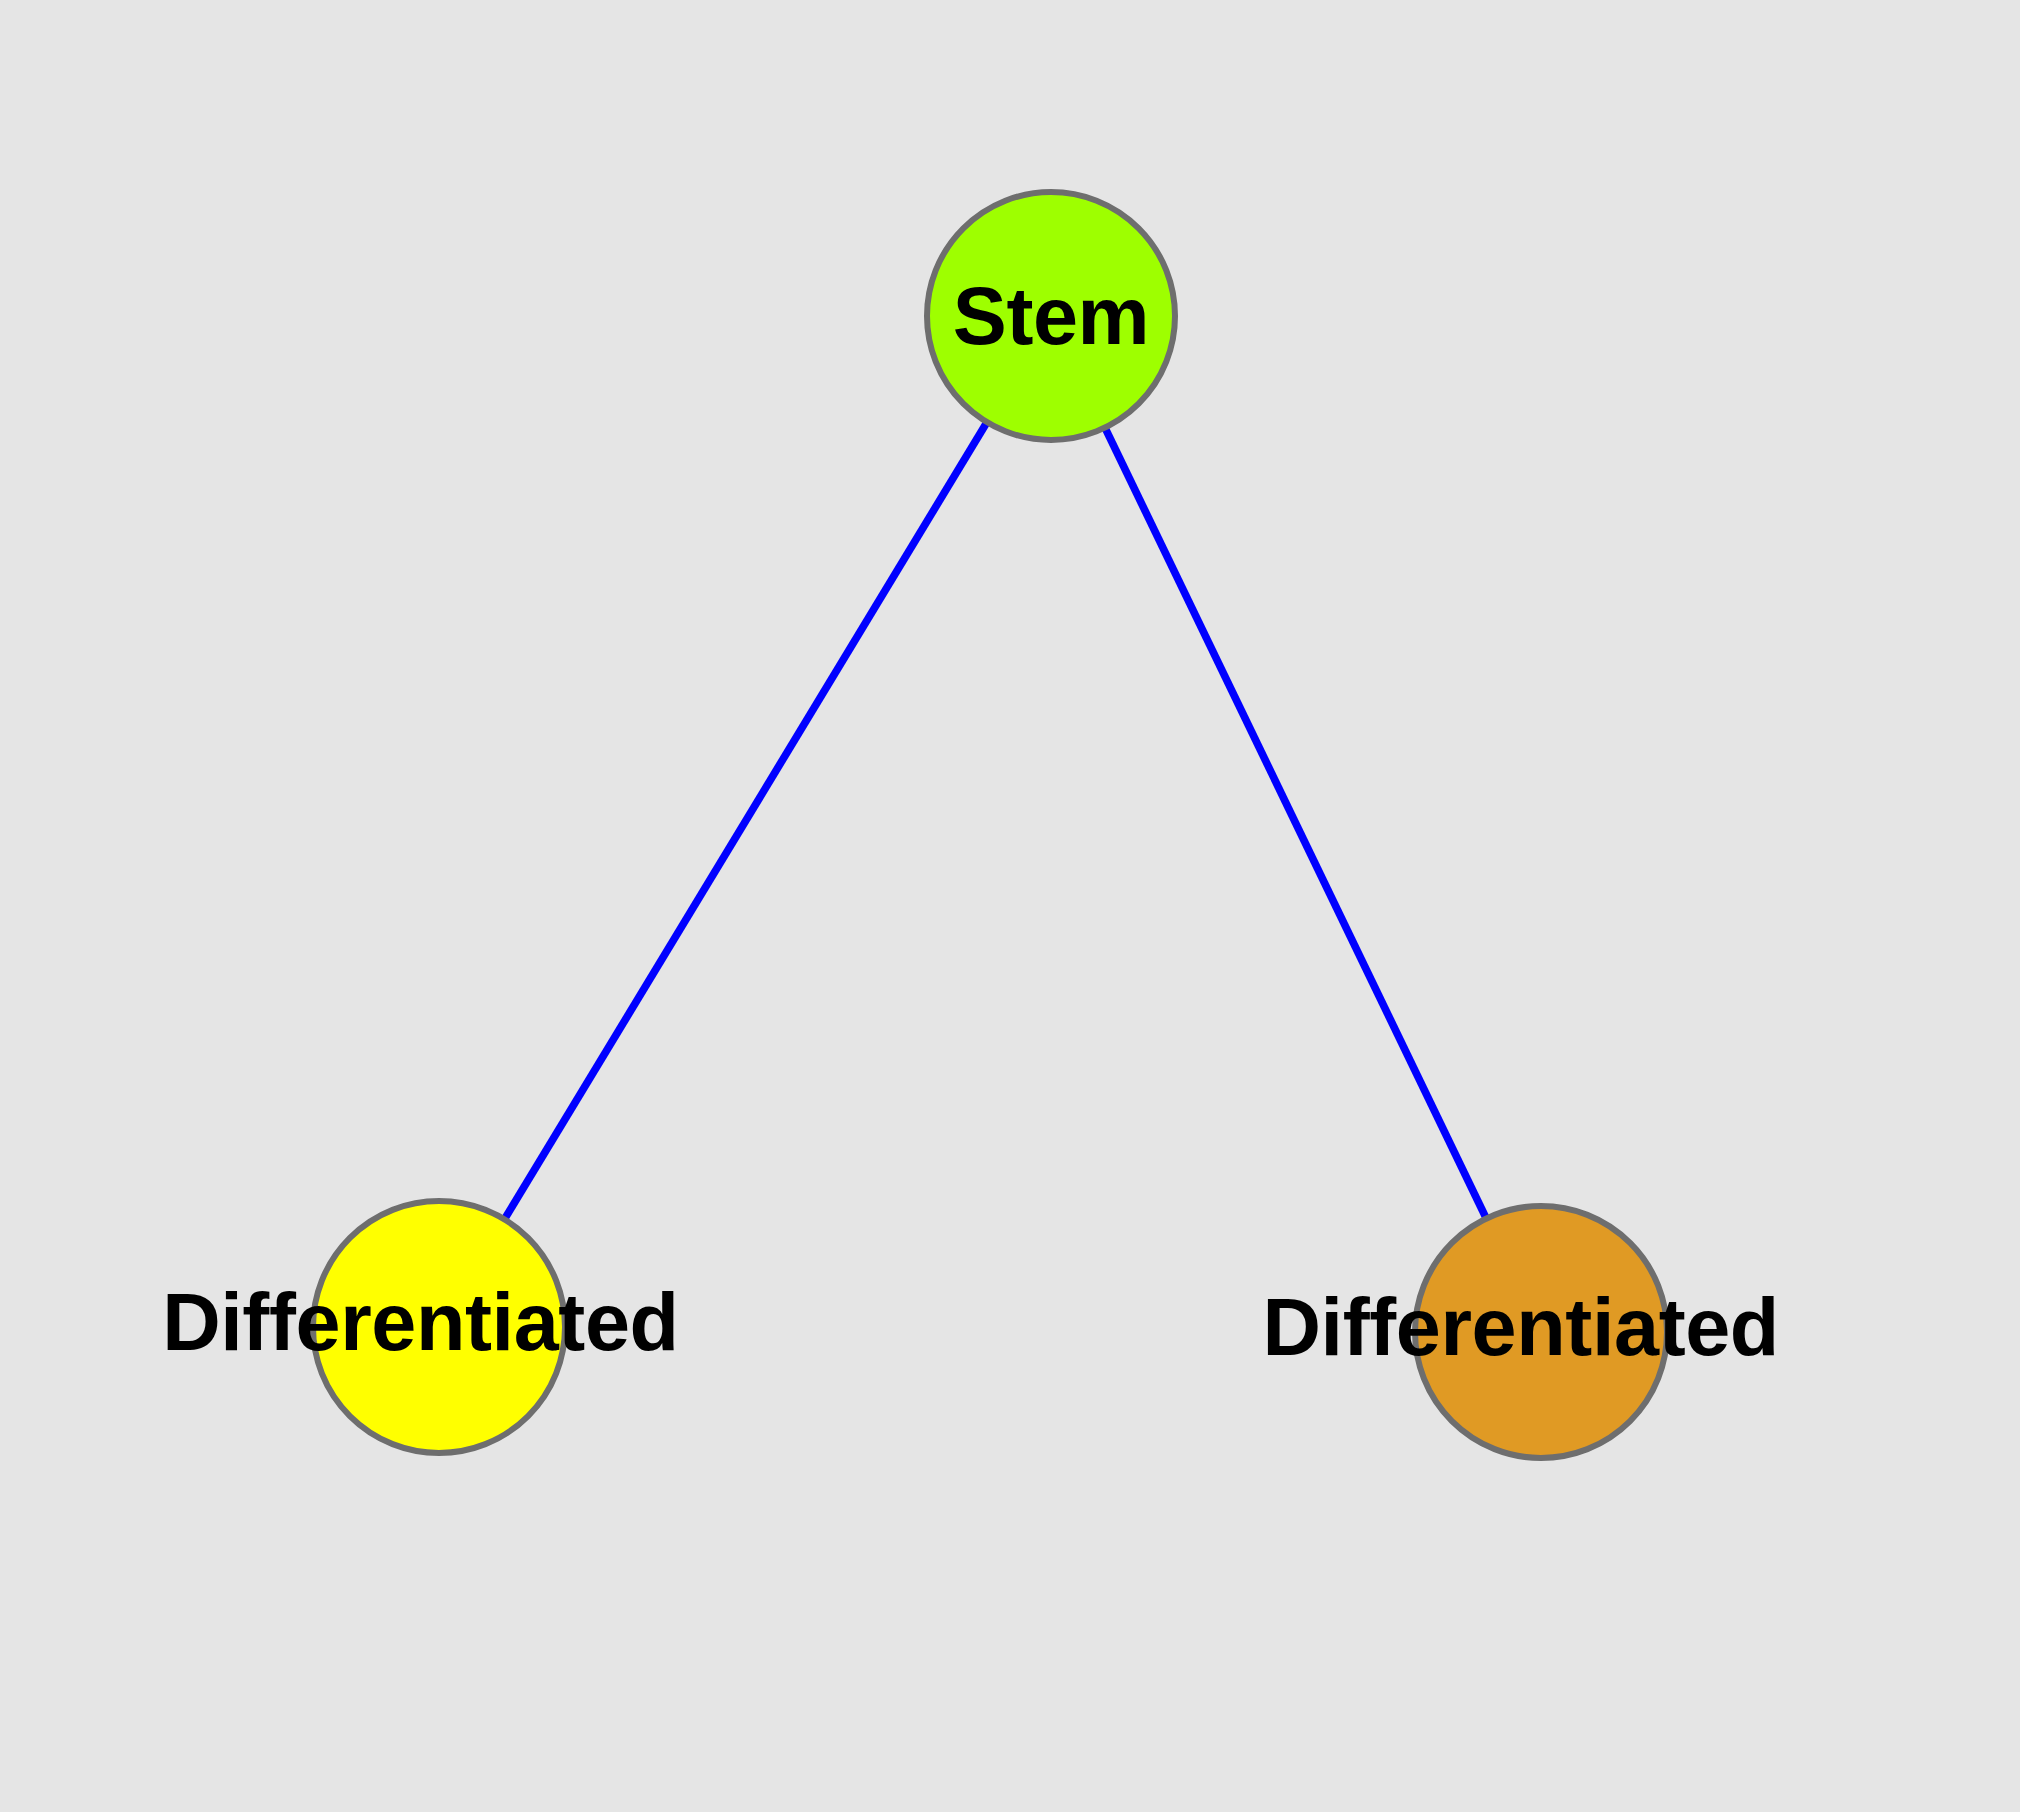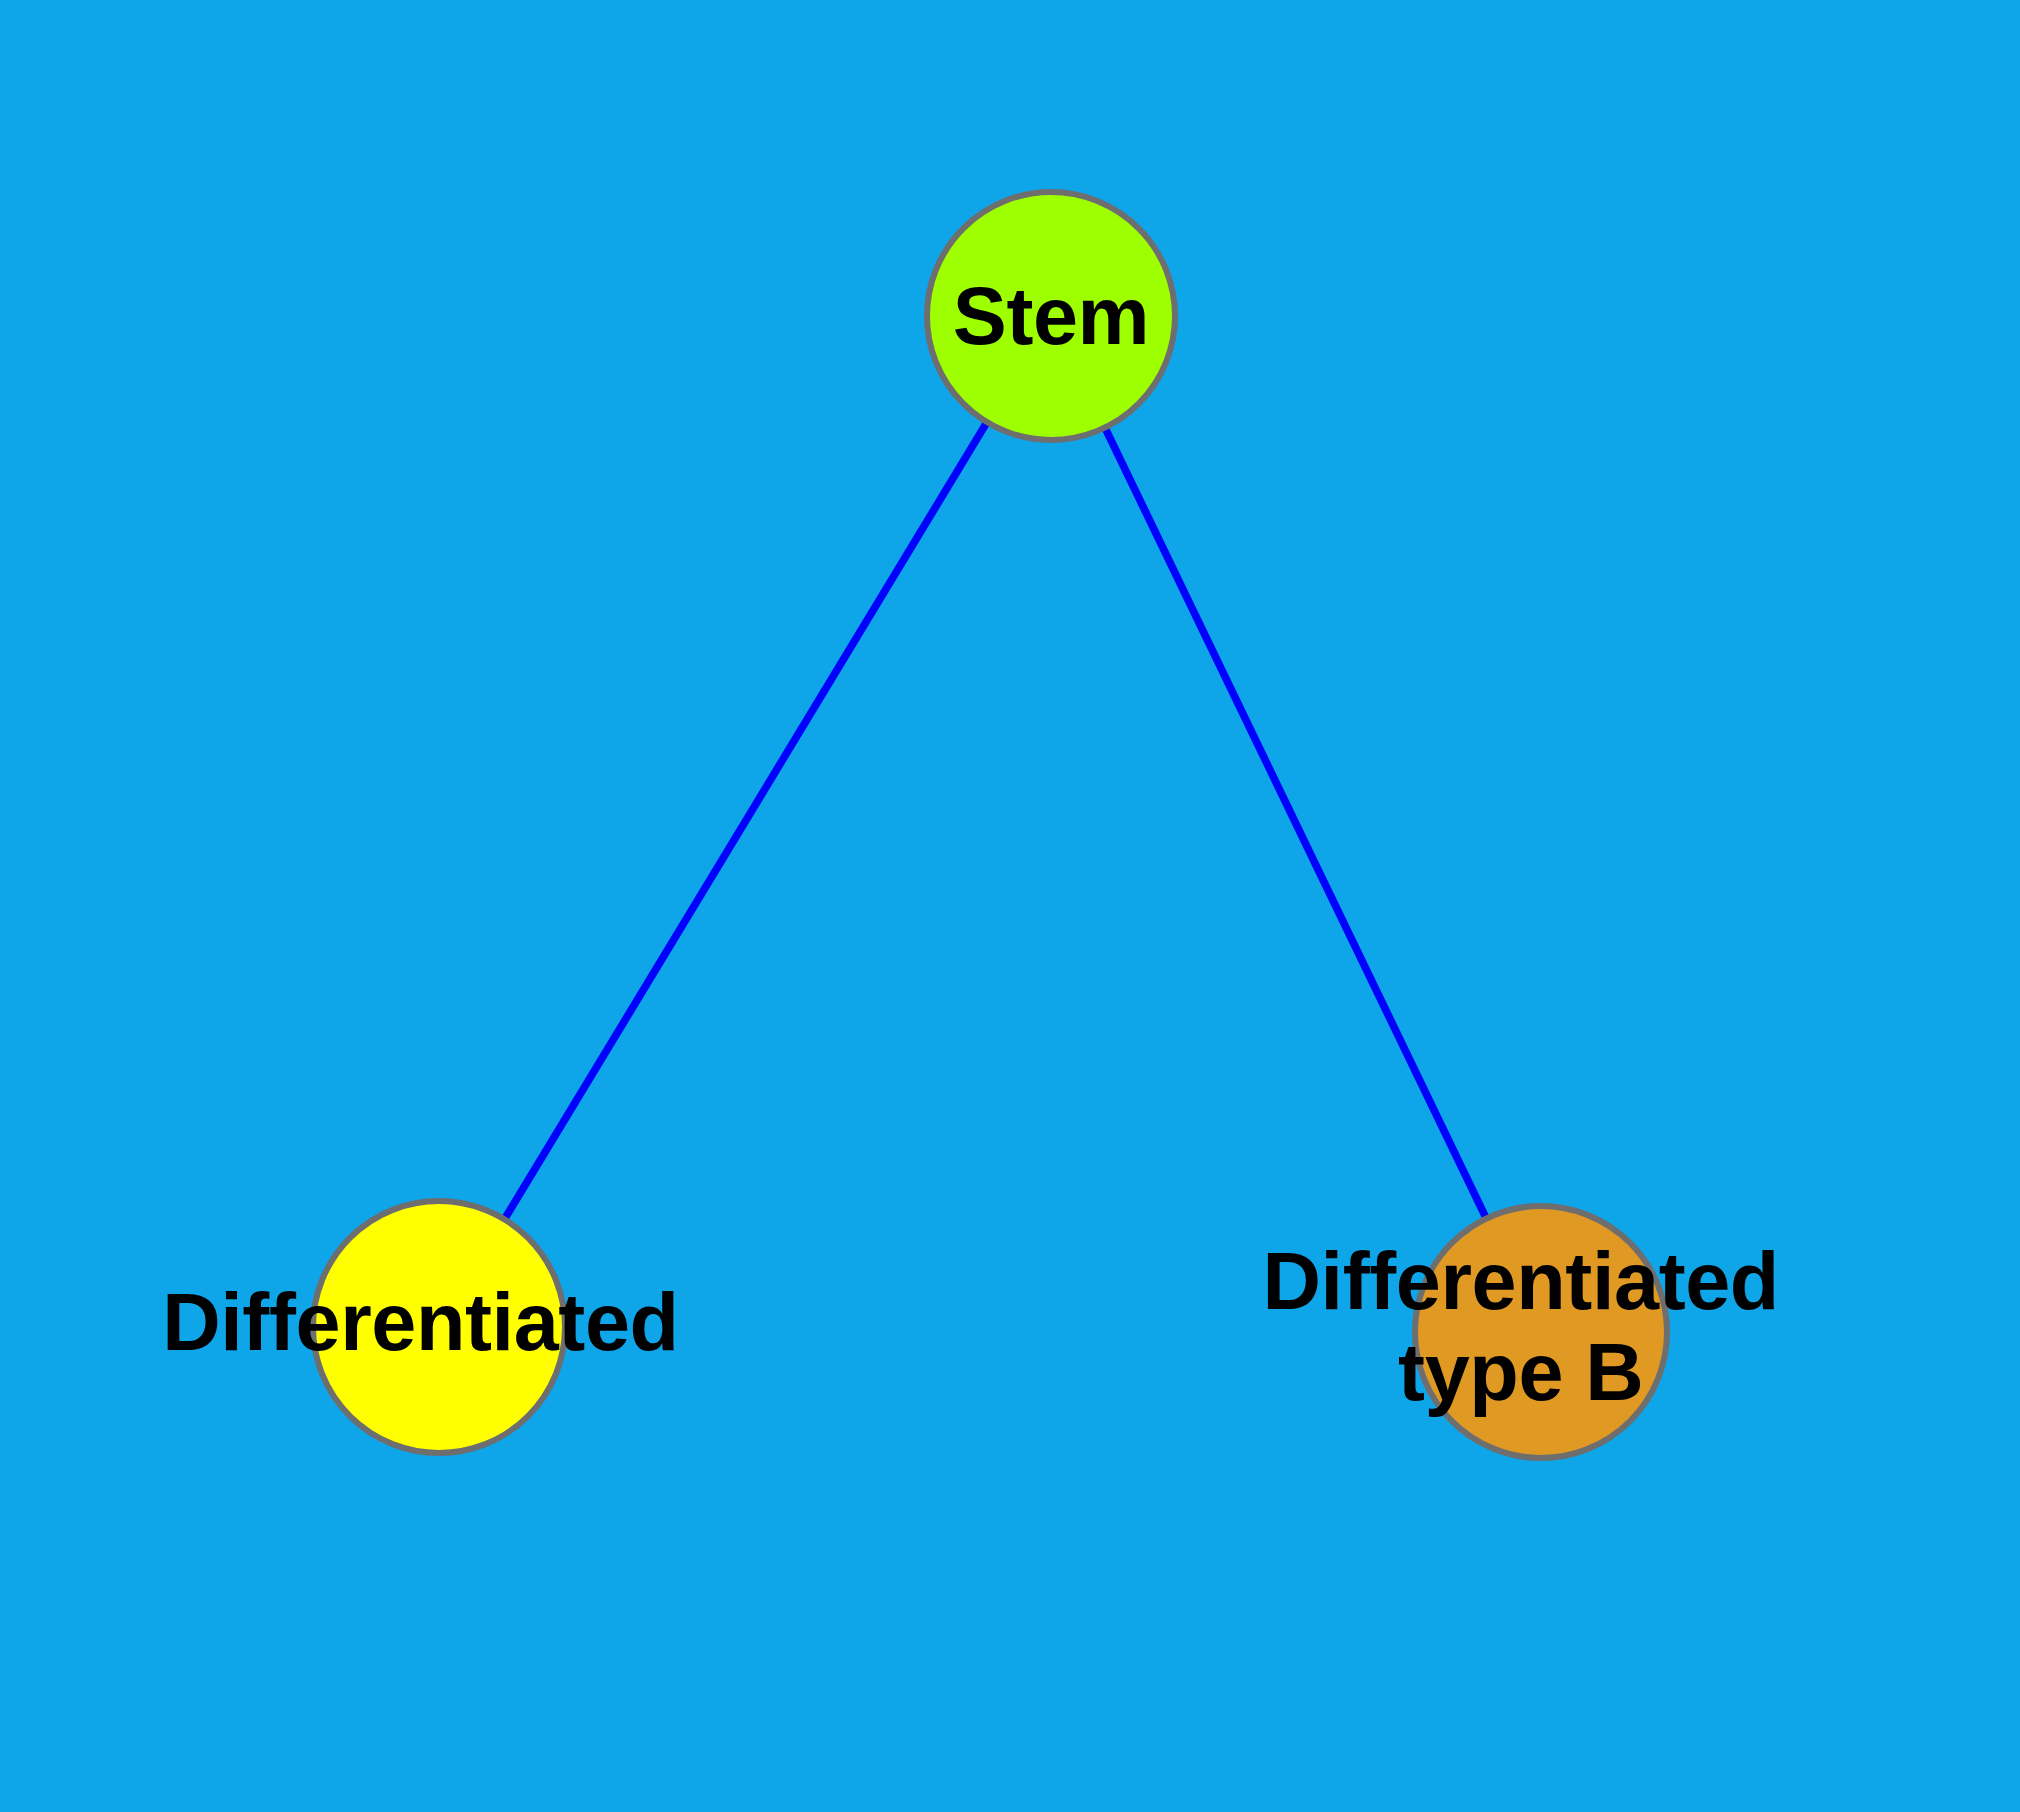--- a/index.html
+++ b/index.html
@@ -8,21 +8,21 @@
     padding: 0;
   }
   body {
     background: #ccccfa;
     font-family: "Liberation Sans", sans-serif;
   }
   #graph-canvas {
     position: relative;
     width: 2021px;
     height: 1812px;
-    background: #0ea5e9;
+    background: #e5e5e5;
     overflow: hidden;
   }
   #graph-svg {
     position: absolute;
     top: 0;
     left: 0;
     width: 2021px;
     height: 1812px;
     display: block;
   }
@@ -73,17 +73,17 @@
       <div class="node-group" style="left: 1051px; top: 316px; width: 254px; height: 254px;">
         <div class="node-circle" style="width: 254px; height: 254px; background: rgb(158, 255, 0); border-color: rgb(110, 110, 110); border-width: 6px;"></div>
         <div class="node-label" style="transform: translate(calc(-50% + 0px), calc(-50% + 0px)); font-size: 81px; color: rgb(0, 0, 0);"><span class="lbl-line">Stem</span></div>
       </div>
       <div class="node-group" style="left: 439px; top: 1327px; width: 258px; height: 258px;">
         <div class="node-circle" style="width: 258px; height: 258px; background: rgb(255, 255, 0); border-color: rgb(110, 110, 110); border-width: 6px;"></div>
         <div class="node-label" style="transform: translate(calc(-50% - 18.6px), calc(-50% - 5.1px)); font-size: 81px; color: rgb(0, 0, 0);"><span class="lbl-line">Differentiated</span></div>
       </div>
       <div class="node-group" style="left: 1541px; top: 1332px; width: 258px; height: 258px;">
         <div class="node-circle" style="width: 258px; height: 258px; background: rgb(224, 154, 36); border-color: rgb(110, 110, 110); border-width: 6px;"></div>
-        <div class="node-label" style="transform: translate(calc(-50% - 20.3px), calc(-50% - 5.1px)); font-size: 81px; color: rgb(0, 0, 0);"><span class="lbl-line">Differentiated</span><span class="lbl-line">type B</span></div>
+        <div class="node-label" style="transform: translate(calc(-50% - 20.3px), calc(-50% - 5.1px)); font-size: 81px; color: rgb(0, 0, 0);"><span class="lbl-line">Differentiated</span></div>
       </div>
     </div>
 </div>
 
 
 </body></html>

